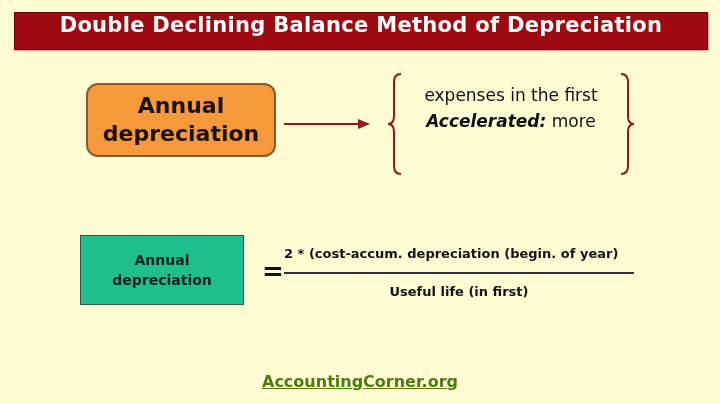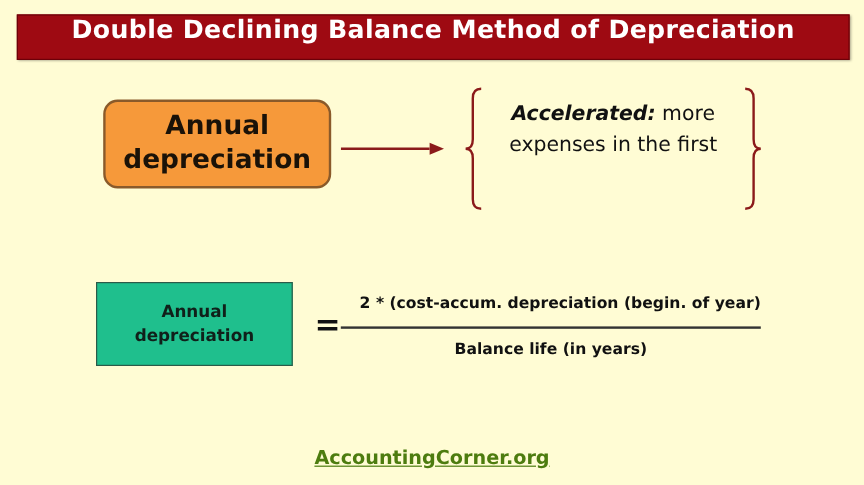--- a/index.html
+++ b/index.html
@@ -38,21 +38,21 @@
   .teal-box {
     position:absolute; left:80px; top:235px; width:164px; height:70px;
     background:#1fbf8d; border:1px solid #2c5a48; box-sizing:border-box;
     display:flex; flex-direction:column; align-items:center; justify-content:center;
     color:#10201a; font-weight:bold; font-size:14px; line-height:20px;
   }
   .equals {
     position:absolute; left:262px; top:256px; font-size:26px; font-weight:bold; color:#111;
   }
   .numerator {
-    position:absolute; left:284px; top:246px; width:350px; text-align:right;
+    position:absolute; left:284px; top:246px; width:350px; text-align:left;
     font-size:13px; font-weight:bold; color:#111;
   }
   .fraction-line {
     position:absolute; left:284px; top:272px; width:350px; height:2px; background:#333;
   }
   .denominator {
     position:absolute; left:284px; top:284px; width:350px; text-align:center;
     font-size:13px; font-weight:bold; color:#111;
   }
   .site-link {
@@ -75,31 +75,31 @@
 <svg class="arrow" viewBox="0 0 86 12">
   <line x1="0" y1="6" x2="74" y2="6" stroke="#8b1a1a" stroke-width="2"></line>
   <polygon points="74,1 86,6 74,11" fill="#8b1a1a"></polygon>
 </svg>
 
 <svg class="brace-left" viewBox="0 0 18 104">
   <path d="M15 2 Q8 2 8 10 L8 44 Q8 52 2 52 Q8 52 8 60 L8 94 Q8 102 15 102" fill="none" stroke="#8b1a1a" stroke-width="2"></path>
 </svg>
 
 <div class="accel-text">
+  <div>expenses in the first</div>
   <div><span class="em">Accelerated:</span><span> more</span></div>
-  <div>expenses in the first</div>
 </div>
 
 <svg class="brace-right" viewBox="0 0 18 104">
   <path d="M3 2 Q10 2 10 10 L10 44 Q10 52 16 52 Q10 52 10 60 L10 94 Q10 102 3 102" fill="none" stroke="#8b1a1a" stroke-width="2"></path>
 </svg>
 
 <div class="teal-box">
   <span>Annual</span>
   <span>depreciation</span>
 </div>
 
 <div class="equals">=</div>
 <div class="numerator">2 * (cost-accum. depreciation (begin. of year)</div>
 <div class="fraction-line"></div>
-<div class="denominator">Balance life (in years)</div>
+<div class="denominator">Useful life (in first)</div>
 
 <div class="site-link">AccountingCorner.org</div>
 
 </body></html>

